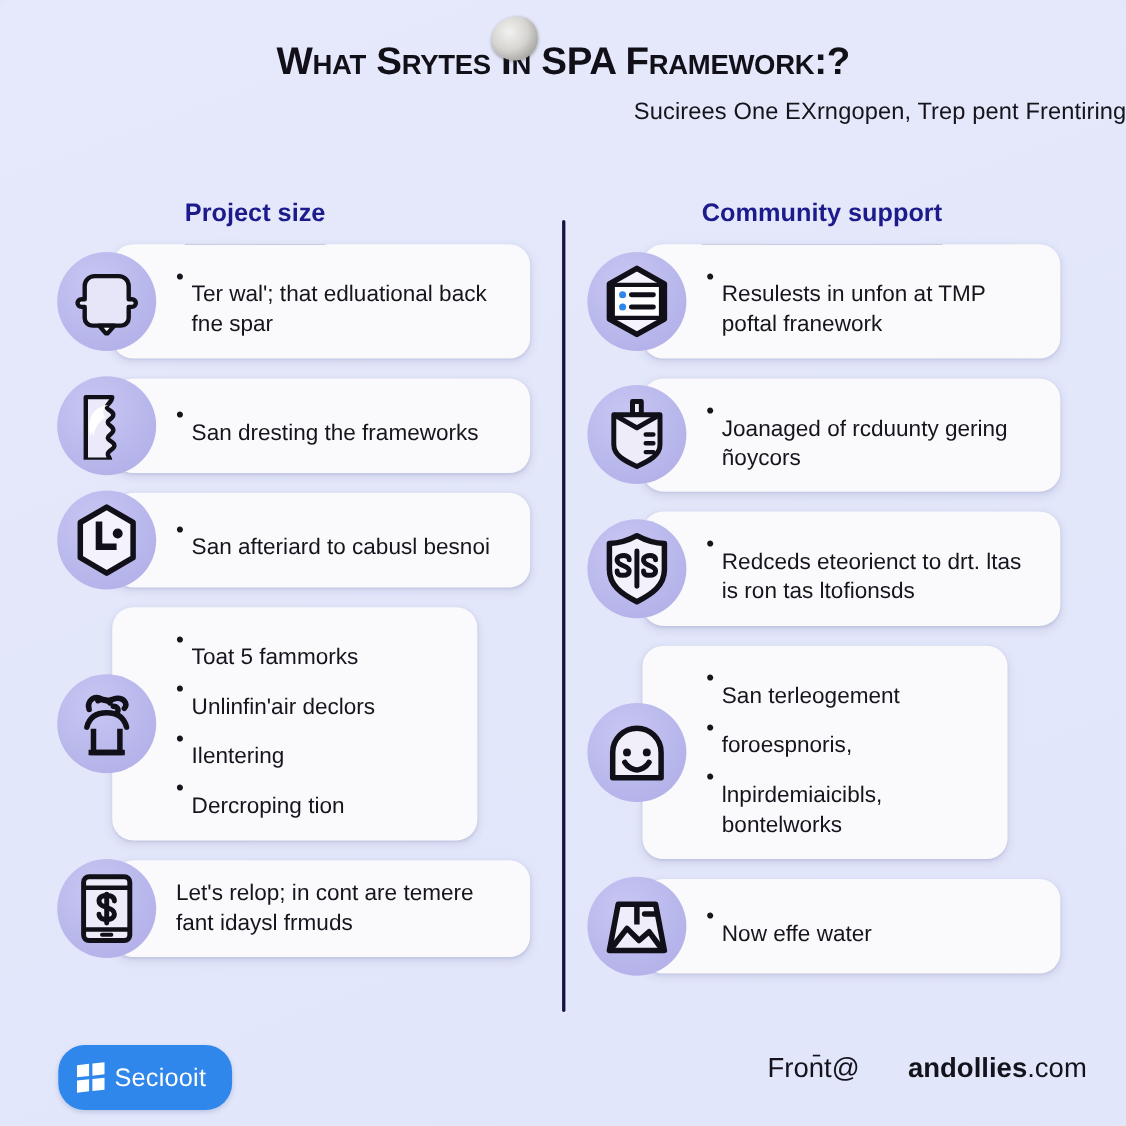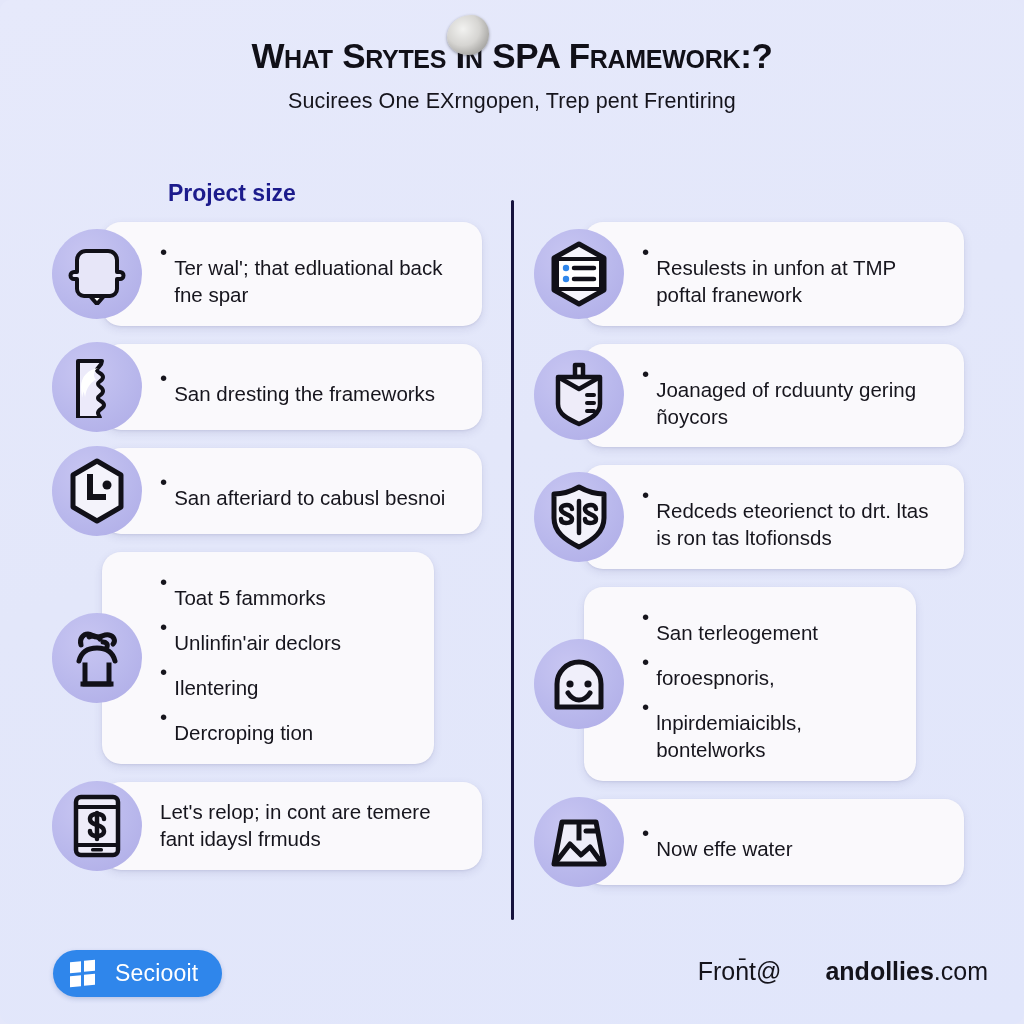--- a/index.html
+++ b/index.html
@@ -52,20 +52,21 @@
     box-shadow: 0 1px 3px rgba(40,40,45,.45);
     pointer-events: none;
   }
   .subtitle {
     margin-top: 13px;
     font-size: 21.5px;
     font-weight: 400;
     color: #15141c;
     letter-spacing: 0.1px;
     white-space: nowrap;
+    text-align: right;
   }
 
   
   .col-head {
     position: absolute;
     top: 180px;
     font-size: 23px;
     font-weight: 700;
     color: #1c1b8c;
     border-bottom: 3px solid #1c1b8c;
@@ -152,24 +153,24 @@
     font-size: 20.5px;
     line-height: 1.35;
     color: #16151d;
   }
 
   
   .brand-pill {
     position: absolute;
     left: 53px;
     top: 950px;
-    height: 47px;
+    height: 59px;
     display: flex;
     align-items: center;
-    gap: 20px;
+    gap: 9px;
     background: #2f86eb;
     border-radius: 24px;
     padding: 0 24px 0 17px;
     box-shadow: 0 2px 5px rgba(40,70,140,.22);
   }
   .brand-pill .label {
     color: #ffffff;
     font-size: 23px;
     font-weight: 400;
     letter-spacing: 0.2px;
@@ -200,20 +201,21 @@
 
 <div class="page">
 
   <div class="header">
     <div class="title">What Srytes  in SPA Framework:?</div>
     <div class="subtitle">Sucirees One EXrngopen, Trep pent Frentiring</div>
   </div>
   <div class="title-blob"></div>
 
   <div class="col-head left">Project size</div>
+  <div class="col-head right">Community support</div>
 
   <div class="divider"></div>
 
   <div class="column left">
 
     <div class="row">
       <div class="icon-badge">
         <svg width="58" height="62" viewBox="0 0 58 62">
           <path d="M18 8h22a9 9 0 0 1 9 9v12h3a3.5 3.5 0 0 1 0 7h-3v10a7 7 0 0 1-7 7H16a7 7 0 0 1-7-7V36H6a3.5 3.5 0 0 1 0-7h3V17a9 9 0 0 1 9-9z" fill="#e7e6f8" stroke="#111018" stroke-width="4" stroke-linejoin="round"></path>
           <path d="M22 53l7 8 7-8z" fill="#fff" stroke="#111018" stroke-width="4" stroke-linejoin="round"></path>

